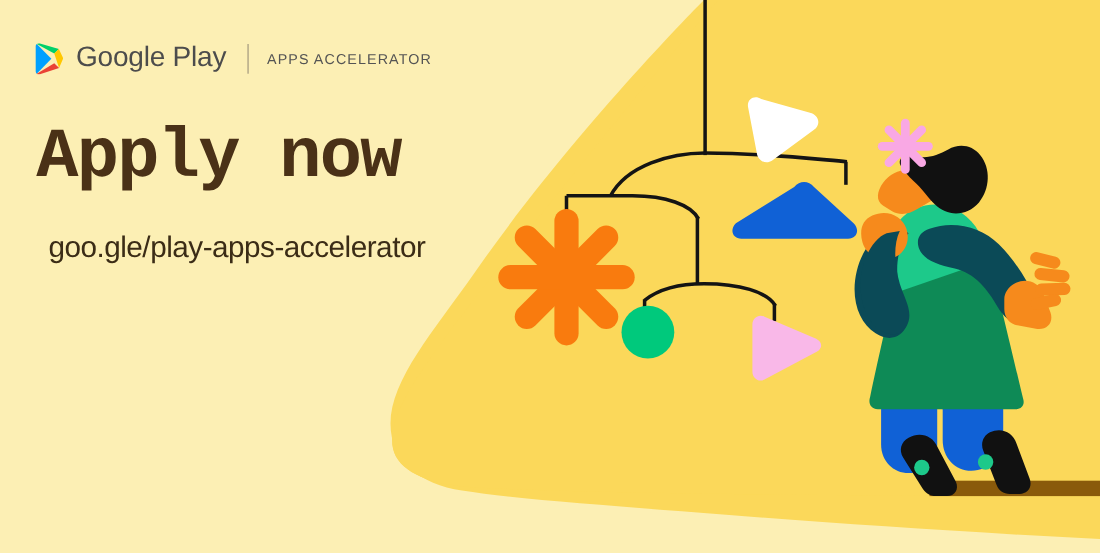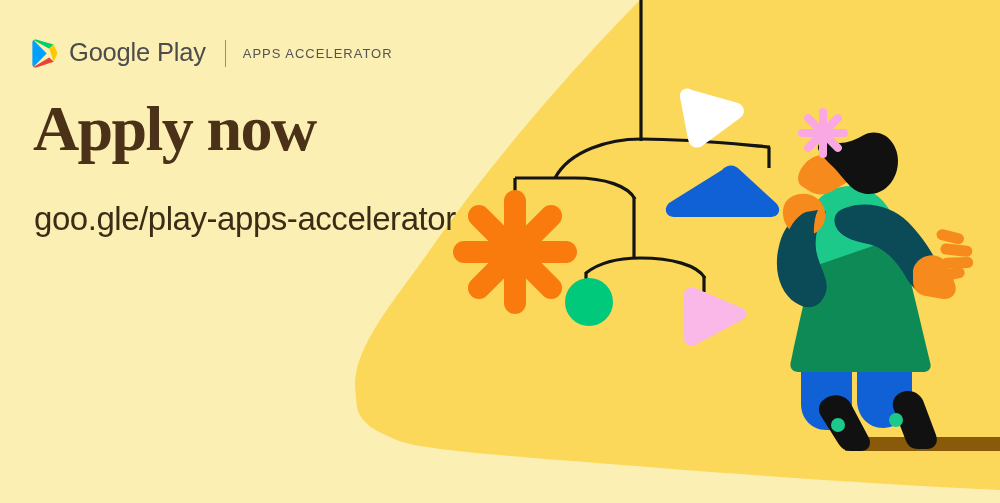--- a/index.html
+++ b/index.html
@@ -72,36 +72,36 @@
     letter-spacing: 1.0px;
     color: #545454;
     white-space: nowrap;
     font-family: "Liberation Sans", sans-serif;
   }
 
   
   .headline {
     position: absolute;
     left: 33px;
-    top: 96px;
+    top: 112px;
     margin: 0;
     font-size: 64px;
     font-weight: 700;
     letter-spacing: -1.6px;
     color: #4A3117;
     line-height: 1.02;
     white-space: nowrap;
-    font-family: Liberation Serif, serif;
+    font-family: Liberation Mono, monospace;
   }
   .url-line {
     position: absolute;
     left: 34px;
     top: 200px;
-    margin: 0;
-    font-size: 33px;
+    margin: 10px;
+    font-size: 27px;
     font-weight: 400;
     letter-spacing: -0.45px;
     color: #3B2C16;
     white-space: nowrap;
     font-family: "Liberation Sans", sans-serif;
   }
 </style>
 </head>
 <body>
 

